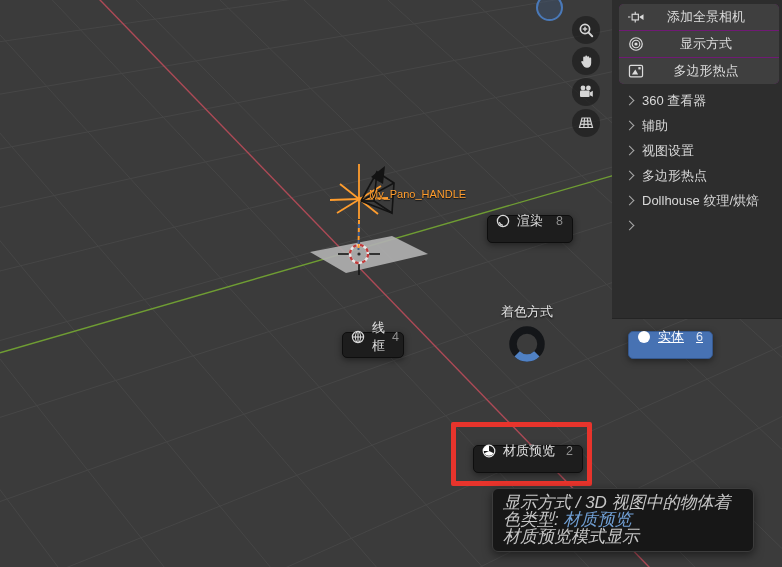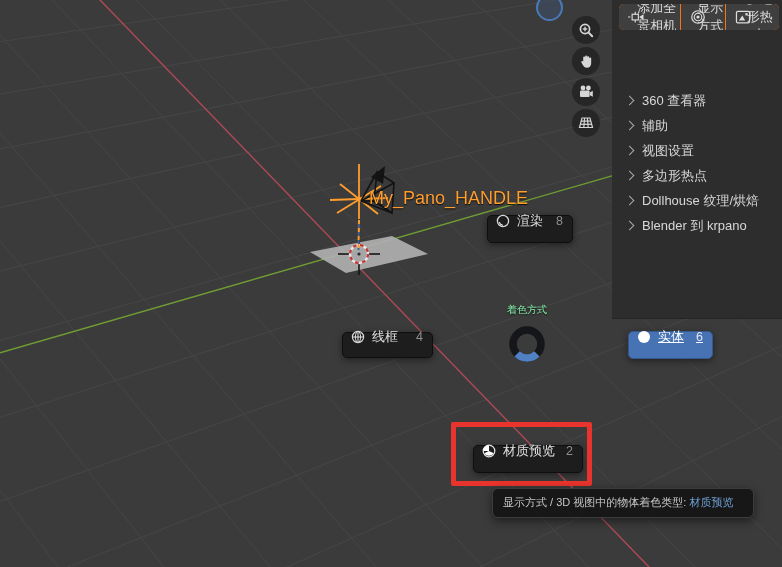--- a/index.html
+++ b/index.html
@@ -27,42 +27,42 @@
 
   
   .sidebar {
     position:absolute; left:612px; top:0; width:170px; height:319px;
     background: var(--sidebar-bg, #2d2d2d);
     border-bottom:1px solid #242424;
   }
   .sb-btn-group {
     position:absolute; left:7px; top:4px; width:160px;
     border-radius:5px; overflow:hidden;
-    display:flex; flex-direction:row; gap:1px; background:#f97316;
+    display:flex; flex-direction:column; gap:1px; background:#701a75;
   }
   .sb-btn {
     height:26px; background:#3f3f3f; color:#dcdcdc; font-size:13px;
     display:flex; align-items:center; position:relative; cursor:default;
   }
   .sb-btn .ico { position:absolute; left:8px; top:4px; width:18px; height:18px; }
   .sb-btn .lbl { flex:1; text-align:center; padding-left:14px; }
   .sb-sections { position:absolute; left:0; top:88px; width:193px; }
   .sb-row {
     height:25px; display:flex; align-items:center; padding-left:14px;
     color:#d8d8d8; font-size:13px; gap:9px;
   }
   .chev {
     width:7px; height:7px; border-right:1.6px solid #a9a9a9; border-bottom:1.6px solid #a9a9a9;
     transform: rotate(-45deg); margin-top:0; flex:0 0 auto;
   }
 
   
   .pie-title {
     position:absolute; left:427px; top:303px; width:200px; text-align:center;
-    color:#86efac; font-size:10px; text-shadow:0 1px 2px rgba(0,0,0,.9);
+    color:#e5e5e5; font-size:13px; text-shadow:0 1px 2px rgba(0,0,0,.9);
   }
   .pie-btn {
     position:absolute; height:28px; border-radius:5px;
     background:#1d1d1d; border:1px solid #0e0e0e;
     color:#e0e0e0; font-size:13px;
     display:flex; align-items:center; padding:0 9px 17px 8px; gap:7px;
     box-shadow:0 2px 7px rgba(0,0,0,.45);
   }
   .pie-btn .num { margin-left:auto; color:#8f8f8f; font-size:12.5px; }
   .pie-btn.active { background: var(--accent-blue,#4772b3); border-color:#35588e; color:#fff;text-decoration:underline; }
@@ -72,29 +72,30 @@
   
   .annotation-box {
     position:absolute; left:451px; top:422px; width:141px; height:64px;
     border:5px solid var(--annotation-red,#e8342c); border-radius:2px; pointer-events:none;
   }
 
   
   .tooltip {
     position:absolute; left:492px; top:488px; width:262px;
     background:#171717; border:1px solid #3c3c3c; border-radius:6px;
-    padding:5px 10px 6px 10px; font-size:11px; line-height:17px; color:#c6c6c6;
+    padding:5px 10px 6px 10px; font-size:17px; line-height:17px; color:#c6c6c6;
     box-shadow:0 3px 10px rgba(0,0,0,.5);
+    font-style:italic;
   }
   .tooltip .hl { color: var(--tooltip-link,#71a0d6); }
 
   
   .obj-label {
     position:absolute; left:369px; top:188px; color:var(--object-orange,#ff9d2e);
-    font-size:18px; text-shadow:0 1px 1px rgba(0,0,0,.8); white-space:nowrap;
+    font-size:11px; text-shadow:0 1px 1px rgba(0,0,0,.8); white-space:nowrap;
   }
 </style>
 </head>
 <body>
 
 <div id="stage">
 
   <svg id="grid" class="layer" width="782" height="567">
       <line x1="-60" y1="50.408450704225345" x2="840" y2="-80.40845070422534" stroke="#464646" stroke-width="1"></line>
       <line x1="-60" y1="104.3098591549296" x2="840" y2="-48.30985915492957" stroke="#464646" stroke-width="1"></line>
@@ -206,21 +207,21 @@
 
   <div class="pie-btn" style="left:487px; top:215px; width:86px;">
     <svg width="14" height="14" viewBox="0 0 14 14">
       <circle cx="7" cy="7" r="5.6" fill="none" stroke="#d9d9d9" stroke-width="1.3"></circle>
       <path d="M3.4 8.6 a4.2 4.2 0 0 0 3 2.6" fill="none" stroke="#d9d9d9" stroke-width="1.3" stroke-linecap="round"></path>
     </svg>
     <span>渲染</span>
     <span class="num">8</span>
   </div>
 
-  <div class="pie-btn" style="left:342px; top:332px; width:91px; height:26px;">
+  <div class="pie-btn" style="left:342px; top:332px; width:62px; height:26px;">
     <svg width="14" height="14" viewBox="0 0 14 14">
       <circle cx="7" cy="7" r="5.6" fill="none" stroke="#d9d9d9" stroke-width="1.2"></circle>
       <line x1="1.4" y1="7" x2="12.6" y2="7" stroke="#d9d9d9" stroke-width="1.1"></line>
       <line x1="7" y1="1.4" x2="7" y2="12.6" stroke="#d9d9d9" stroke-width="1.1"></line>
       <ellipse cx="7" cy="7" rx="2.6" ry="5.6" fill="none" stroke="#d9d9d9" stroke-width="1"></ellipse>
     </svg>
     <span>线框</span>
     <span class="num">4</span>
   </div>
 
@@ -239,20 +240,21 @@
       <path d="M1.2 7 A5.8 5.8 0 0 1 7 1.2 L7 7 Z" fill="#ffffff"></path>
     </svg>
     <span>材质预览</span>
     <span class="num">2</span>
   </div>
 
   <div class="annotation-box"></div>
 
   <div class="tooltip">
     <div><span>显示方式 / 3D 视图中的物体着色类型: </span><span class="hl">材质预览</span></div>
+    <div>材质预览模式显示</div>
   </div>
 
   <div class="sidebar">
     <div class="sb-btn-group">
       <div class="sb-btn">
         <svg class="ico" viewBox="0 0 19 19">
           <g stroke="#dcdcdc" stroke-width="1.2" fill="none">
             <line x1="1" y1="9.5" x2="3.6" y2="9.5"></line>
             <rect x="5.4" y="6.6" width="6.6" height="6"></rect>
             <line x1="8.7" y1="4" x2="8.7" y2="6.6"></line>
@@ -296,18 +298,17 @@
       <div class="sb-row">
           <span class="chev"></span>
           <span>多边形热点</span>
         </div>
       <div class="sb-row">
           <span class="chev"></span>
           <span>Dollhouse 纹理/烘焙</span>
         </div>
       <div class="sb-row">
           <span class="chev"></span>
-          <span>Blender 到 krpano</span>
         </div>
     </div>
   </div>
 
 </div>
 
 </body></html>

